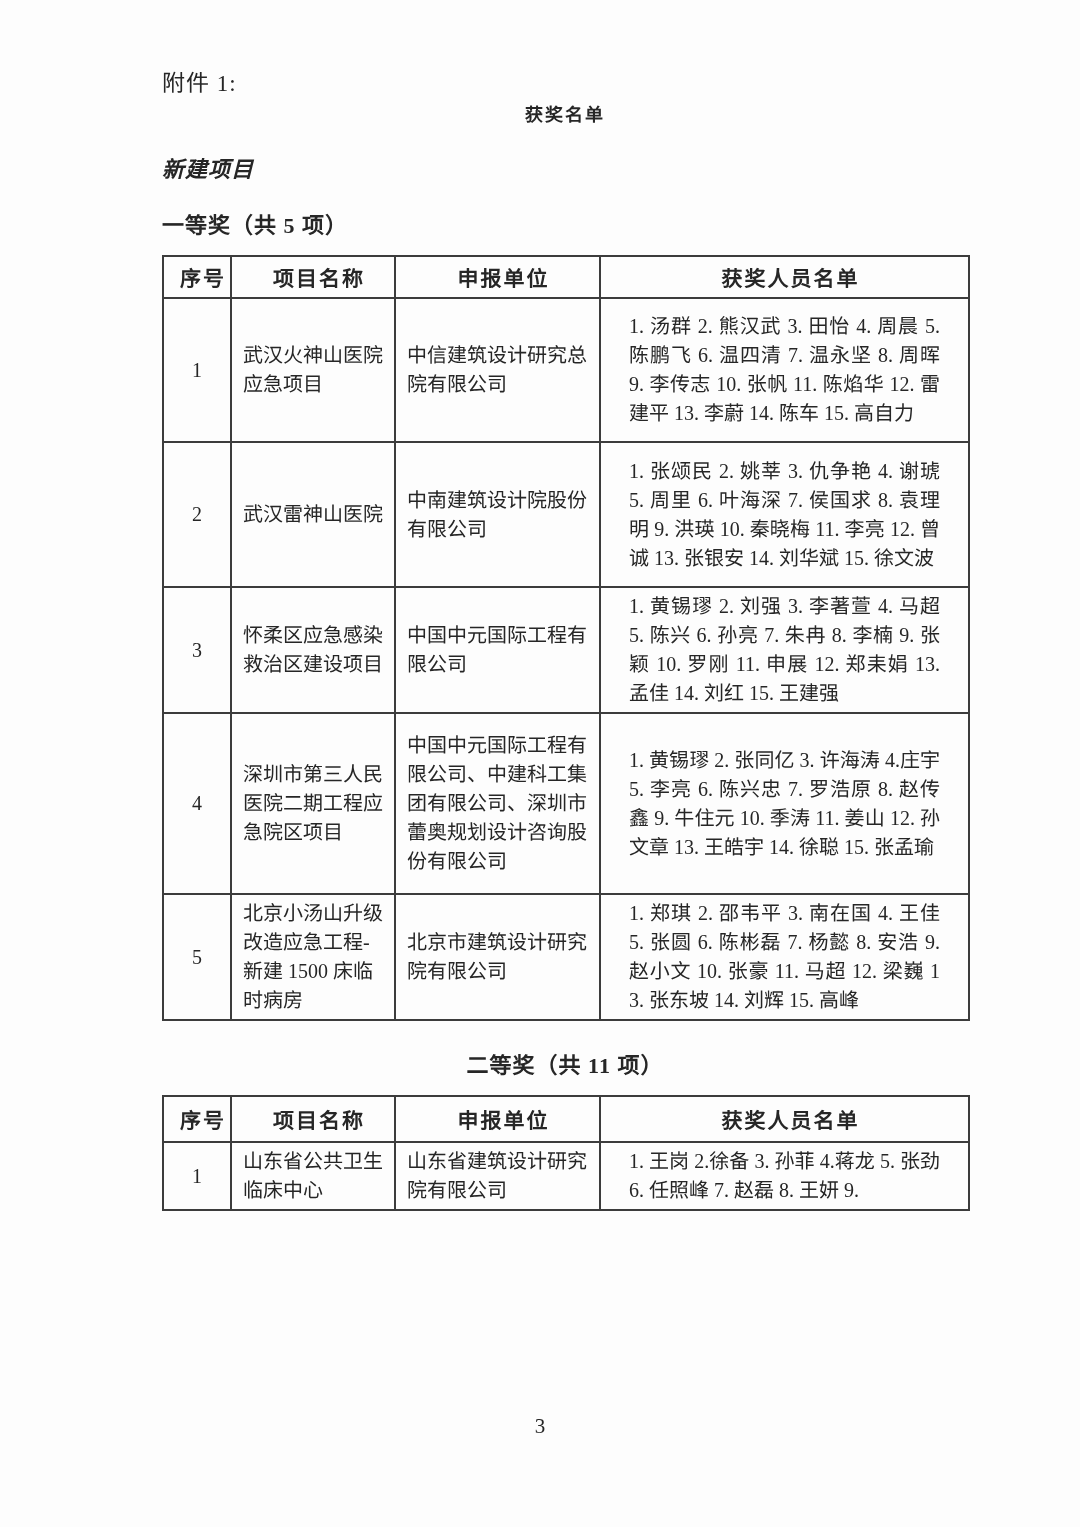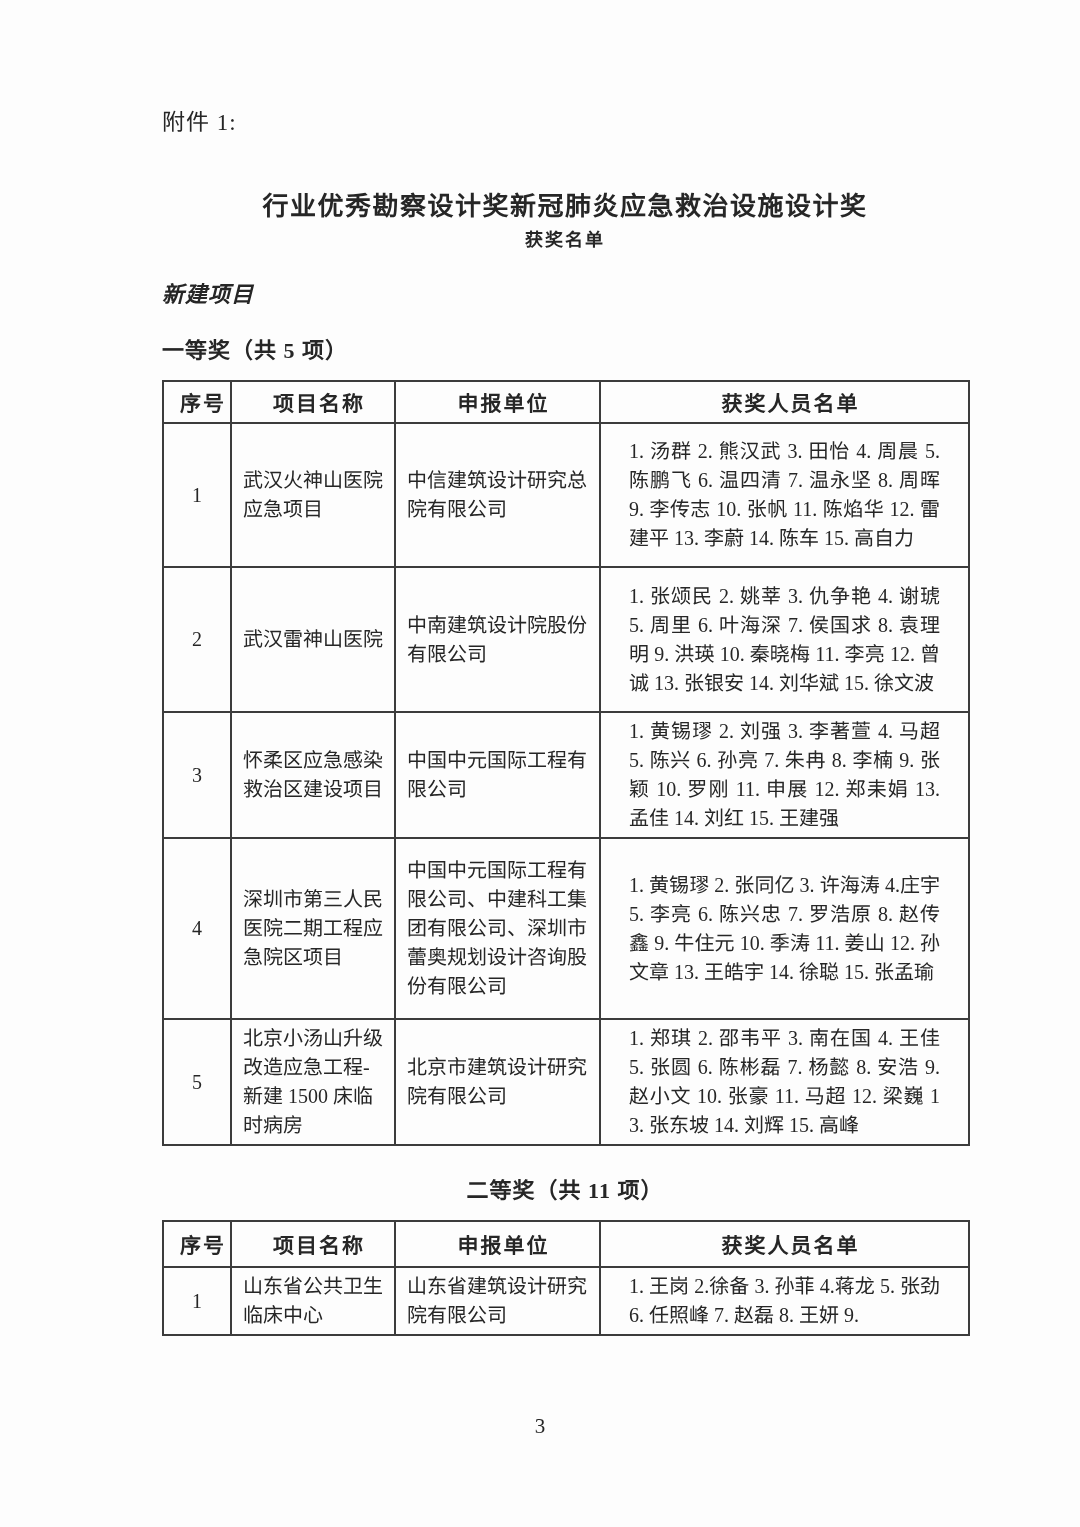--- a/index.html
+++ b/index.html
@@ -16,21 +16,21 @@
     position: relative;
     width: 1080px;
     height: 1527px;
     background: #fdfdfd;
   }
   .content {
     width: 806px;
     margin-left: 162px;
   }
   .attachment {
-    padding-top: 108px;
+    padding-top: 69px;
     font-size: 23px;
     line-height: 30px;
     letter-spacing: 1px;
   }
   .doc-title {
     margin-top: 52px;
     text-align: center;
     font-size: 26px;
     font-weight: bold;
     line-height: 34px;
@@ -118,21 +118,20 @@
   }
 </style>
 </head>
 <body>
 
 <div class="page">
   <div class="content">
 
     <div class="attachment">附件 1:</div>
 
-    <div class="doc-title">行业优秀勘察设计奖新冠肺炎应急救治设施设计奖</div>
     <div class="doc-subtitle">获奖名单</div>
 
     <div class="section-heading">新建项目</div>
 
     <div class="prize-heading">一等奖（共 5 项）</div>
 
     <table class="awards">
       <colgroup>
         <col class="c-seq">
           <col class="c-project">

